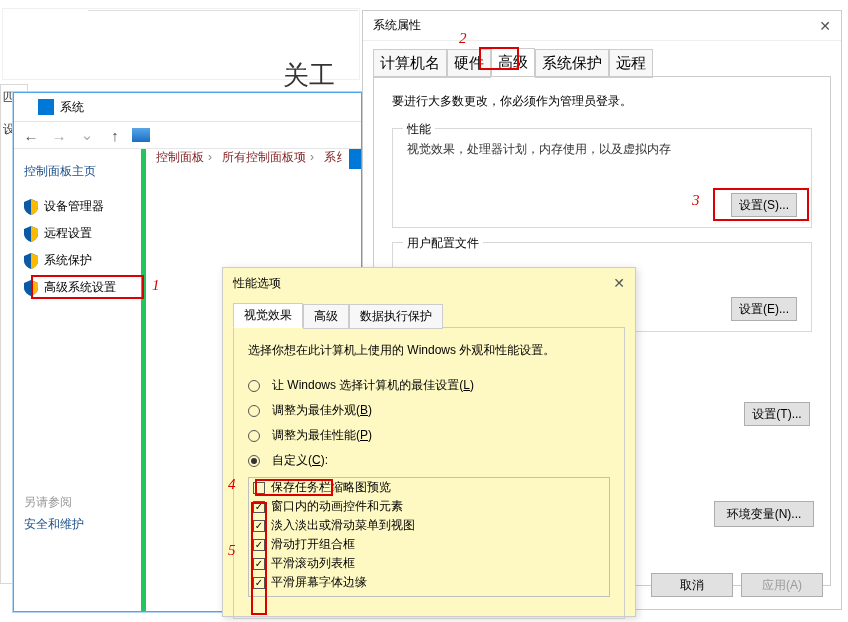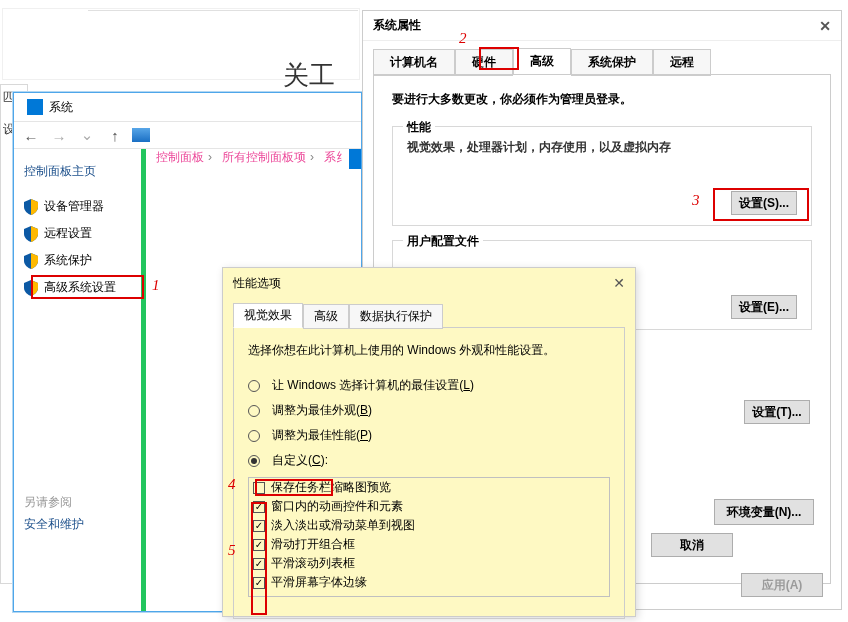--- a/index.html
+++ b/index.html
@@ -8,58 +8,58 @@
 
 .bg-about { position: absolute; left: 283px; top: 58px; font-size: 26px; color: #333; }
 .bg-left-edge { position: absolute; left: 0; top: 84px; width: 28px; height: 500px; background: #fff; border: 1px solid #d8d8d8; padding: 4px 2px; font-size: 12px; color: #333; }
 .bg-left-edge div { margin-bottom: 15px; }
 .bg-top-rect { position: absolute; left: 2px; top: 8px; width: 358px; height: 72px; border: 1px solid #f0f0f0; background: #fff; }
 .bg-divider { position: absolute; left: 88px; top: 10px; width: 270px; height: 1px; background: #e0e0e0; }
 .bg-under-text1 { position: absolute; left: 229px; top: 157px; font-size: 12px; color: #333; }
 
 
 .win-system { position: absolute; left: 13px; top: 92px; width: 349px; height: 520px; background: #fff; border: 1px solid #4ea6ea; box-shadow: 0 0 0 1px #b3d7f2; }
-.win-system .titlebar { height: 28px; background: #fff; display: flex; align-items: center; padding: 0 13px; }
+.win-system .titlebar { height: 28px; background: #fff; display: flex; align-items: center; padding: 0 24px; }
 .win-system .icon-sys { width: 16px; height: 16px; background: #0078d7; margin-right: 6px; }
 .win-system .nav-row { height: 28px; border-top: 1px solid #e5e5e5; border-bottom: 1px solid #e5e5e5; display: flex; align-items: center; padding: 0 6px; gap: 6px; color: #555; }
 .win-system .nav-arrow { width: 22px; height: 22px; display: inline-flex; align-items: center; justify-content: center; color: #aaa; font-size: 15px; }
 .win-system .nav-arrow.enabled { color: #555; }
 .win-system .loc-icon { width: 18px; height: 14px; background: linear-gradient(#58a6e8,#1a6fc4); display: inline-block; }
-.win-system .crumb { color: #ec4899; margin-top: 44px; }
+.win-system .crumb { color: #7f1d1d; margin-top: 44px; }
 .win-system .crumb-sep::after { content: '\203A'; margin: 0 4px; color: #888; }
 .win-system .body { display: flex; height: calc(100% - 56px); }
 .win-system .sidebar { width: 132px; padding: 14px 10px; border-right: 5px solid #22c55e; }
 .win-system .sidebar-title { color: #1a4e8a; margin-bottom: 18px; }
 .win-system .side-item { display: flex; align-items: flex-end; gap: 6px; margin-bottom: 10px; cursor: pointer; }
 .win-system .shield { width: 14px; height: 16px; }
 .win-system .see-also { position: absolute; bottom: 100px; left: 10px; color: #999; }
 .win-system .see-link { position: absolute; bottom: 78px; left: 10px; color: #1a4e8a; }
 .win-system .content { padding: 8px 10px; flex: 1; }
 .bg-win-logo-strip { position: absolute; right: 0; top: 0px; width: 12px; height: 20px; background: #0078d7; }
 
 
 .hl { position: absolute; border: 2px solid #d00; }
 .num { position: absolute; color: #d00; font-size: 15px; font-family: serif; font-style: italic; }
 
 
-.win-props { position: absolute; left: 362px; top: 10px; width: 480px; height: 600px; background: #fff; border: 1px solid #ccc; font-weight: bold; }
+.win-props { position: absolute; left: 362px; top: 10px; width: 480px; height: 600px; background: #fff; border: 1px solid #ccc; }
 .win-props .titlebar2 { height: 30px; display: flex; align-items: center; padding: 0 10px; border-bottom: 1px solid #eee; }
 .win-props .close-x { margin-left: auto; font-size: 14px; color: #555; width: 40px; text-align: right; }
 .win-props .tabs { display: flex; padding: 6px 10px 0 10px; gap: 0; }
-.win-props .tab { padding: 4px 16px; border: 1px solid #ccc; border-bottom: 1px solid #fff; background: #fff; position: relative; top: 1px; font-size: 12px; }
+.win-props .tab { padding: 4px 6px; border: 1px solid #ccc; border-bottom: 1px solid #fff; background: #fff; position: relative; top: 1px; font-size: 15px; }
 .win-props .tab.inactive { border-bottom: 1px solid #ccc; background: #f7f7f7; top: 2px; }
 .win-props .tabbody { margin: 0 10px; border: 1px solid #ccc; padding: 16px 18px; height: 510px; position: relative; }
 .win-props .note { margin-bottom: 18px; }
 .win-props .group { border: 1px solid #d8d8d8; padding: 12px 14px 46px 14px; margin-bottom: 14px; position: relative; }
 .win-props .group-title { position: absolute; top: -8px; left: 10px; background: #fff; padding: 0 4px; }
 .win-props .group .desc { color: #333; margin-bottom: 24px; }
 .win-props .btn { position: absolute; right: 14px; bottom: 10px; width: 66px; height: 24px; border: 1px solid #adadad; background: #e1e1e1; font-size: 12px; display: inline-flex; align-items: center; justify-content: center; cursor: pointer; }
 .win-props .bottom-btns { position: absolute; right: 18px; bottom: 12px; display: flex; gap: 8px; }
 .win-props .bottom-btns .btn2 { width: 82px; height: 24px; border: 1px solid #adadad; background: #e1e1e1; font-size: 12px; display: inline-flex; align-items: center; justify-content: center; cursor: pointer; }
-.win-props .bottom-btns .btn2.disabled { color: #9b9b9b; cursor: default; margin-top: 40px; }
+.win-props .bottom-btns .btn2.disabled { color: #9b9b9b; cursor: default; }
 .win-props .env-btn { position: absolute; right: 16px; bottom: 58px; width: 100px; height: 26px; border: 1px solid #adadad; background: #e1e1e1; font-size: 12px; display: inline-flex; align-items: center; justify-content: center; cursor: pointer; }
 
 
 .win-perf { position: absolute; left: 222px; top: 267px; width: 414px; height: 350px; background: #fef9c3; border: 1px solid #ccc; box-shadow: 2px 2px 8px rgba(0,0,0,0.15); }
 .win-perf .titlebar3 { height: 30px; display: flex; align-items: center; padding: 0 10px; }
 .win-perf .close3 { margin-left: auto; font-size: 14px; color: #555; cursor: pointer; }
 .win-perf .tabs3 { display: flex; padding: 4px 10px 0 10px; }
 .win-perf .tab3 { padding: 3px 10px; border: 1px solid #ccc; border-bottom: 1px solid #fff; background: #fff; position: relative; top: 1px; }
 .win-perf .tab3.inactive { border-bottom: 1px solid #ccc; background: #f7f7f7; top: 2px; }
 .win-perf .tabbody3 { margin: 0 10px; border: 1px solid #ccc; padding: 14px 14px; height: 292px; overflow: hidden; }

